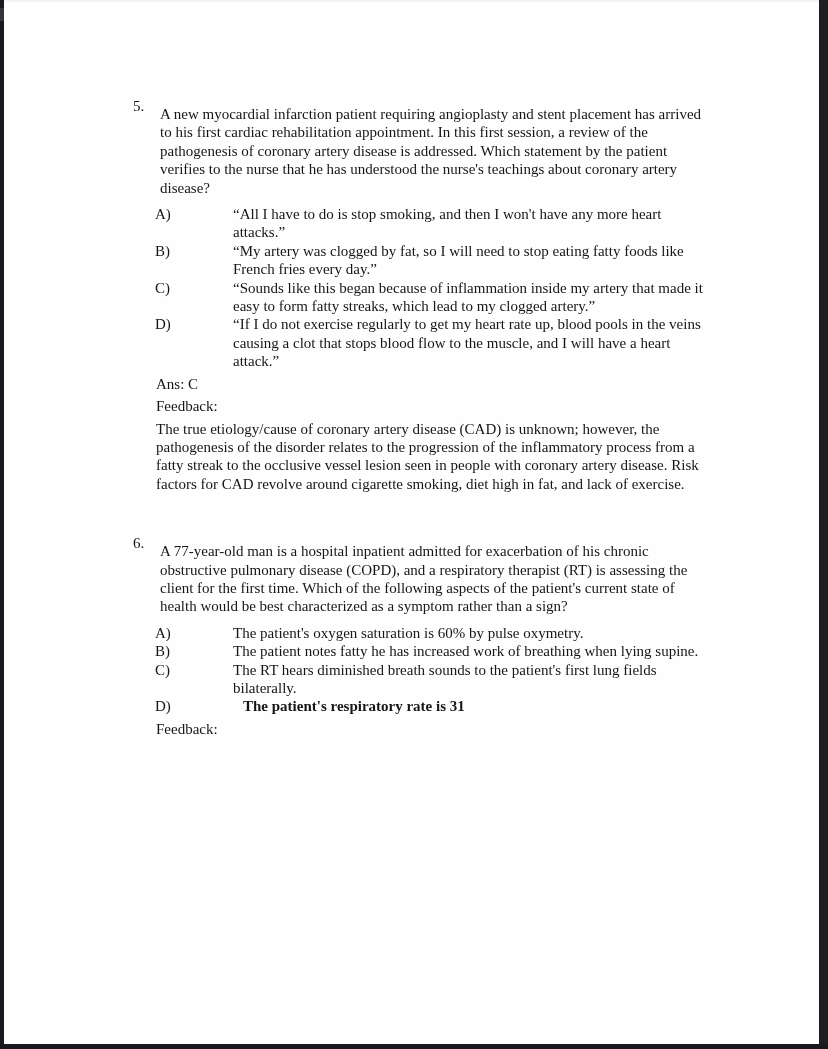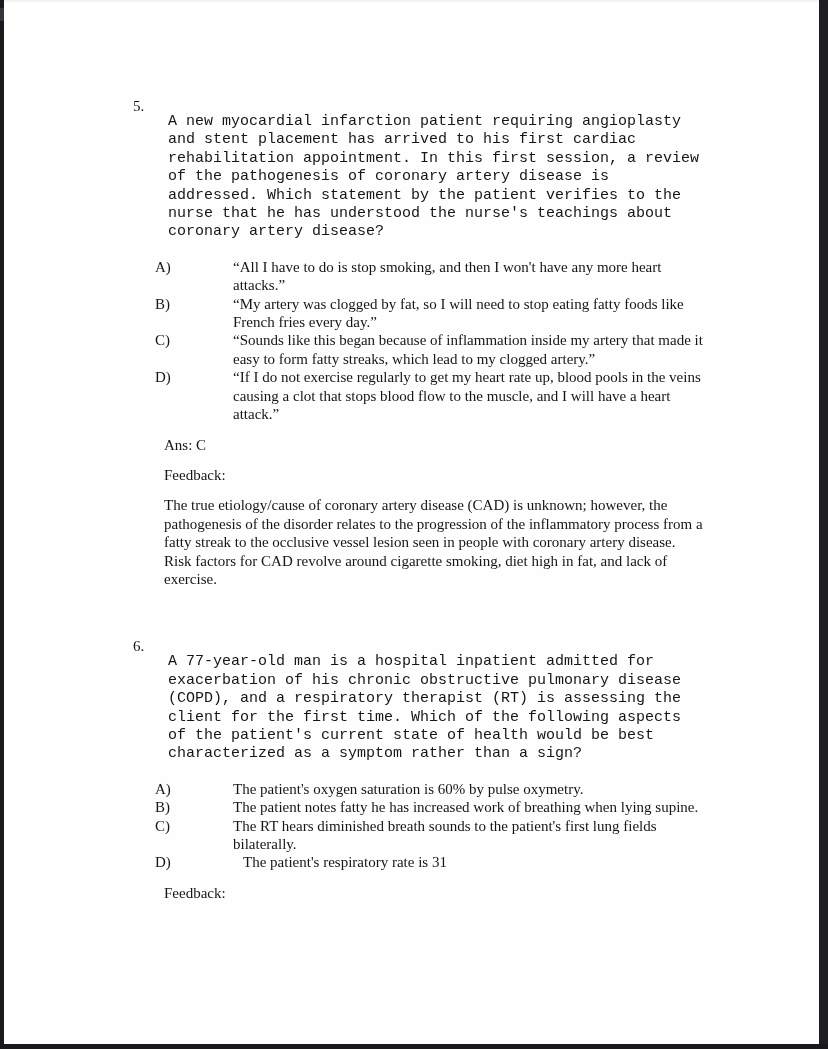--- a/index.html
+++ b/index.html
@@ -35,26 +35,26 @@
     width: 585px;
     color: #161616;
     font-size: 15px;
     line-height: 18.4px;
     text-align: left;
   }
   .question { display: flex; }
   .question + .question { margin-top: 37px; }
   .qnum { flex: none; width: 19px; }
   .qbody { width: 565px; }
-  .stem { margin: 16px; font-family: Liberation Mono, monospace; }
-  p { margin: 12px; }
+  .stem { margin: 8px; }
+  p { margin: 4px; }
   .opt { display: flex; }
   .opt-letter { flex: none; width: 40px; padding-left: 3px; box-sizing: border-box; }
   .opt-text { flex: 1; margin-left: 41px; }
-  .opt-text.extra-indent { padding-left: 10px; }
+  .opt-text.extra-indent { padding-left: 10px; font-weight: bold; }
   .bold { font-weight: normal; }
 </style>
 </head>
 <body>
 
 <div class="viewport">
 
   <div class="edge edge-top"></div>
   <div class="edge edge-left"></div>
   <div class="scroll-thumb"></div>

